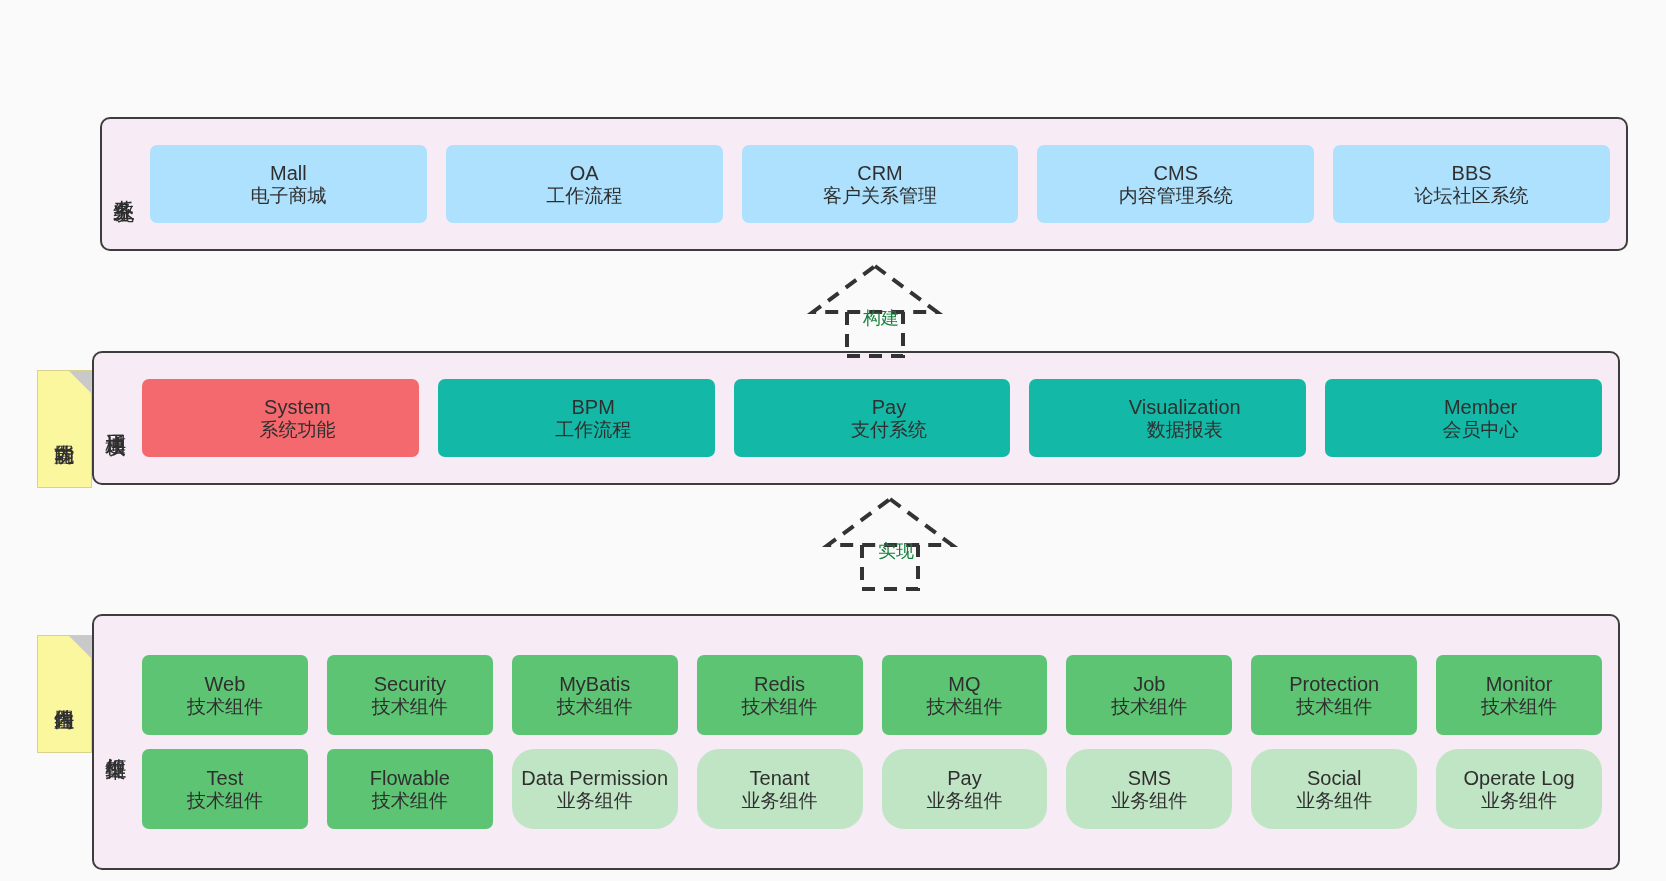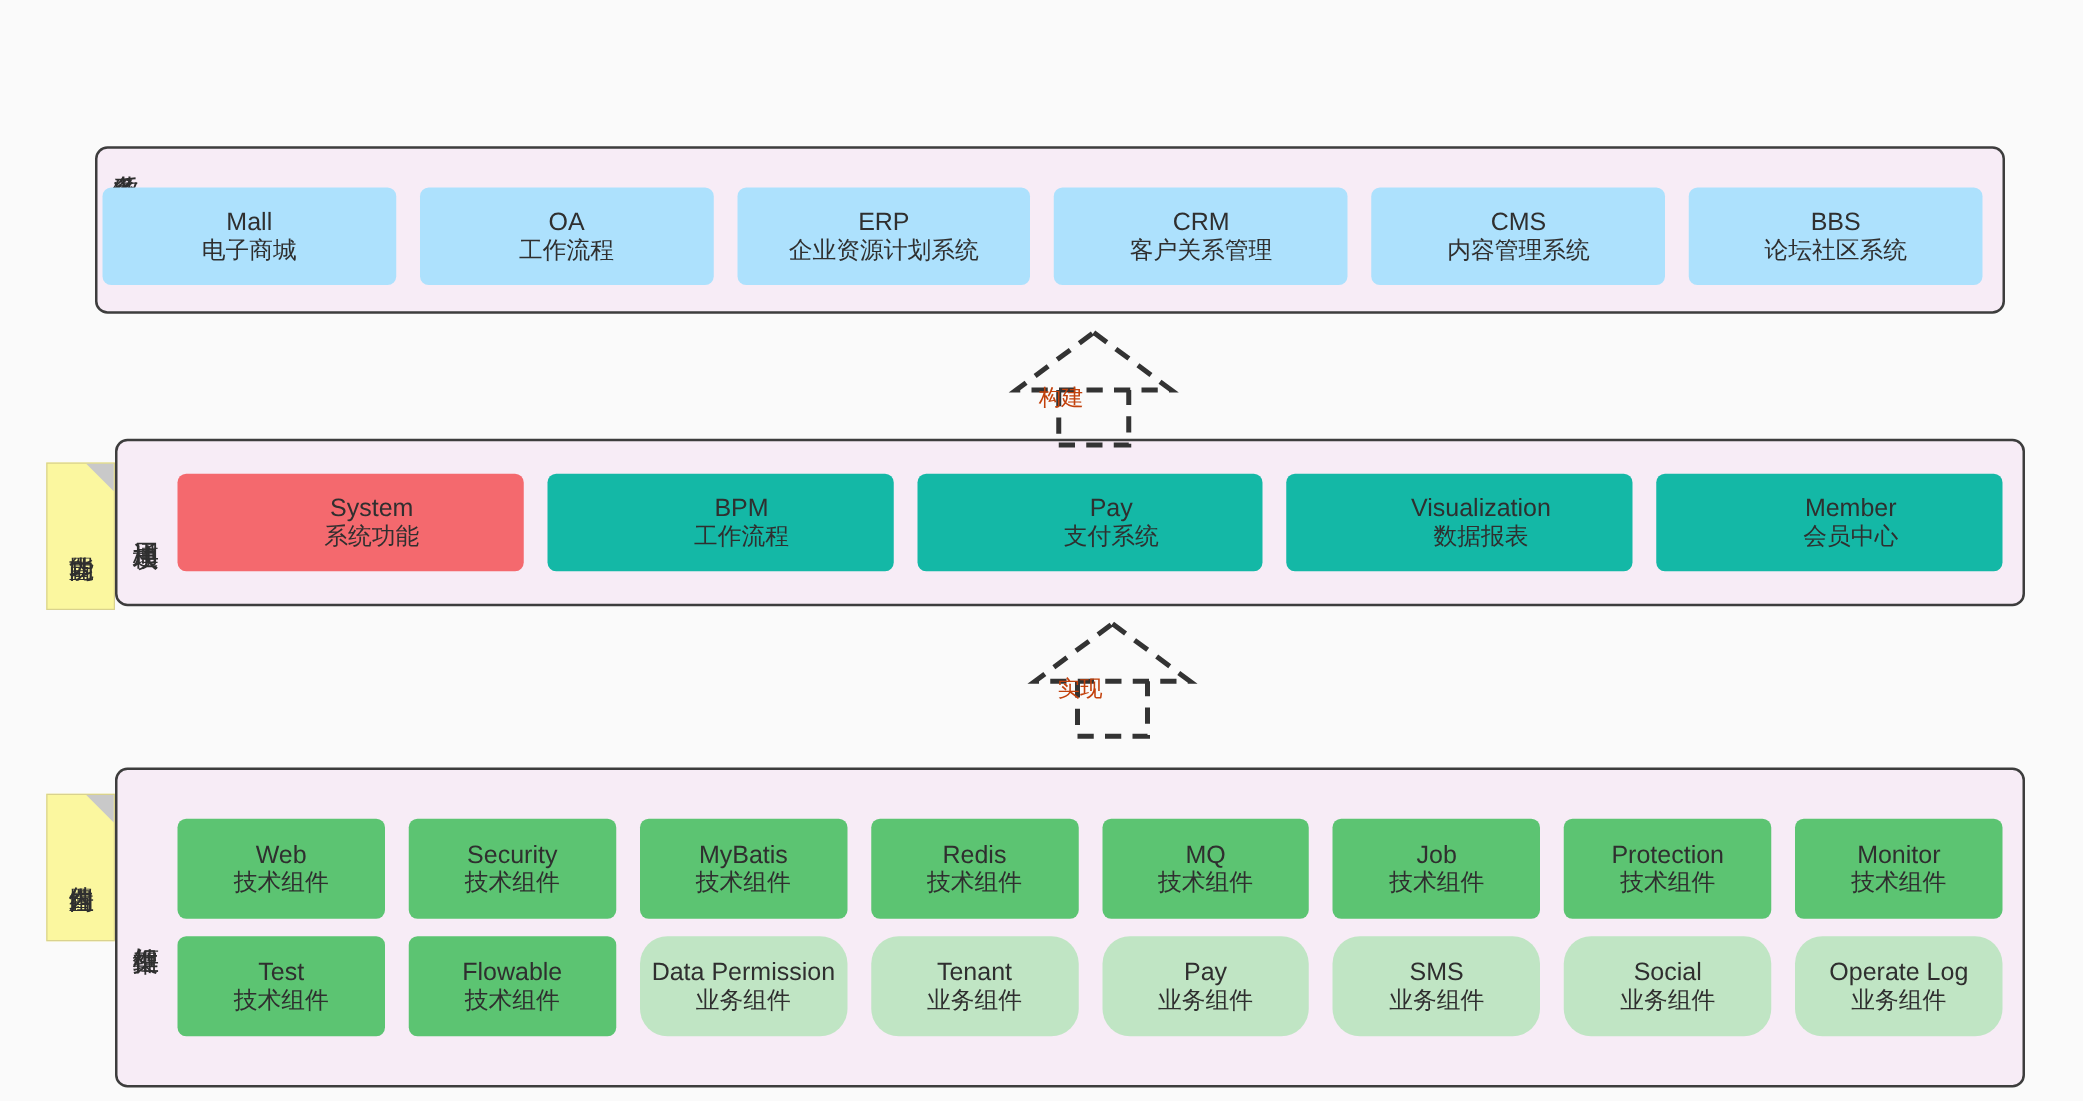--- a/index.html
+++ b/index.html
@@ -124,45 +124,42 @@
 
   
   .connector {
     position: absolute;
     z-index: 2;
   }
   .connector svg { display: block; }
   .conn-label {
     position: absolute;
     font-size: 18px;
-    color: #c2410c;
+    color: #15803d;
     background: transparent;
     white-space: nowrap;
+    margin-left: 32px;
   }
 </style>
 </head>
 <body>
 
 <div id="canvas">
 
-  <div class="layer" id="layer-business" style="left:76px; top:117px; width:1528px; height:134px;flex-direction:column;">
+  <div class="layer" id="layer-business" style="left:100px; top:117px; width:1528px; height:134px;">
     <div class="layer-title">业务系统</div>
     <div class="layer-body">
       <div class="row">
         <div class="node blue">
           <div class="n-title">Mall</div>
           <div class="n-sub">电子商城</div>
         </div>
         <div class="node blue">
           <div class="n-title">OA</div>
           <div class="n-sub">工作流程</div>
-        </div>
-        <div class="node blue">
-          <div class="n-title">ERP</div>
-          <div class="n-sub">企业资源计划系统</div>
         </div>
         <div class="node blue">
           <div class="n-title">CRM</div>
           <div class="n-sub">客户关系管理</div>
         </div>
         <div class="node blue">
           <div class="n-title">CMS</div>
           <div class="n-sub">内容管理系统</div>
         </div>
         <div class="node blue">

